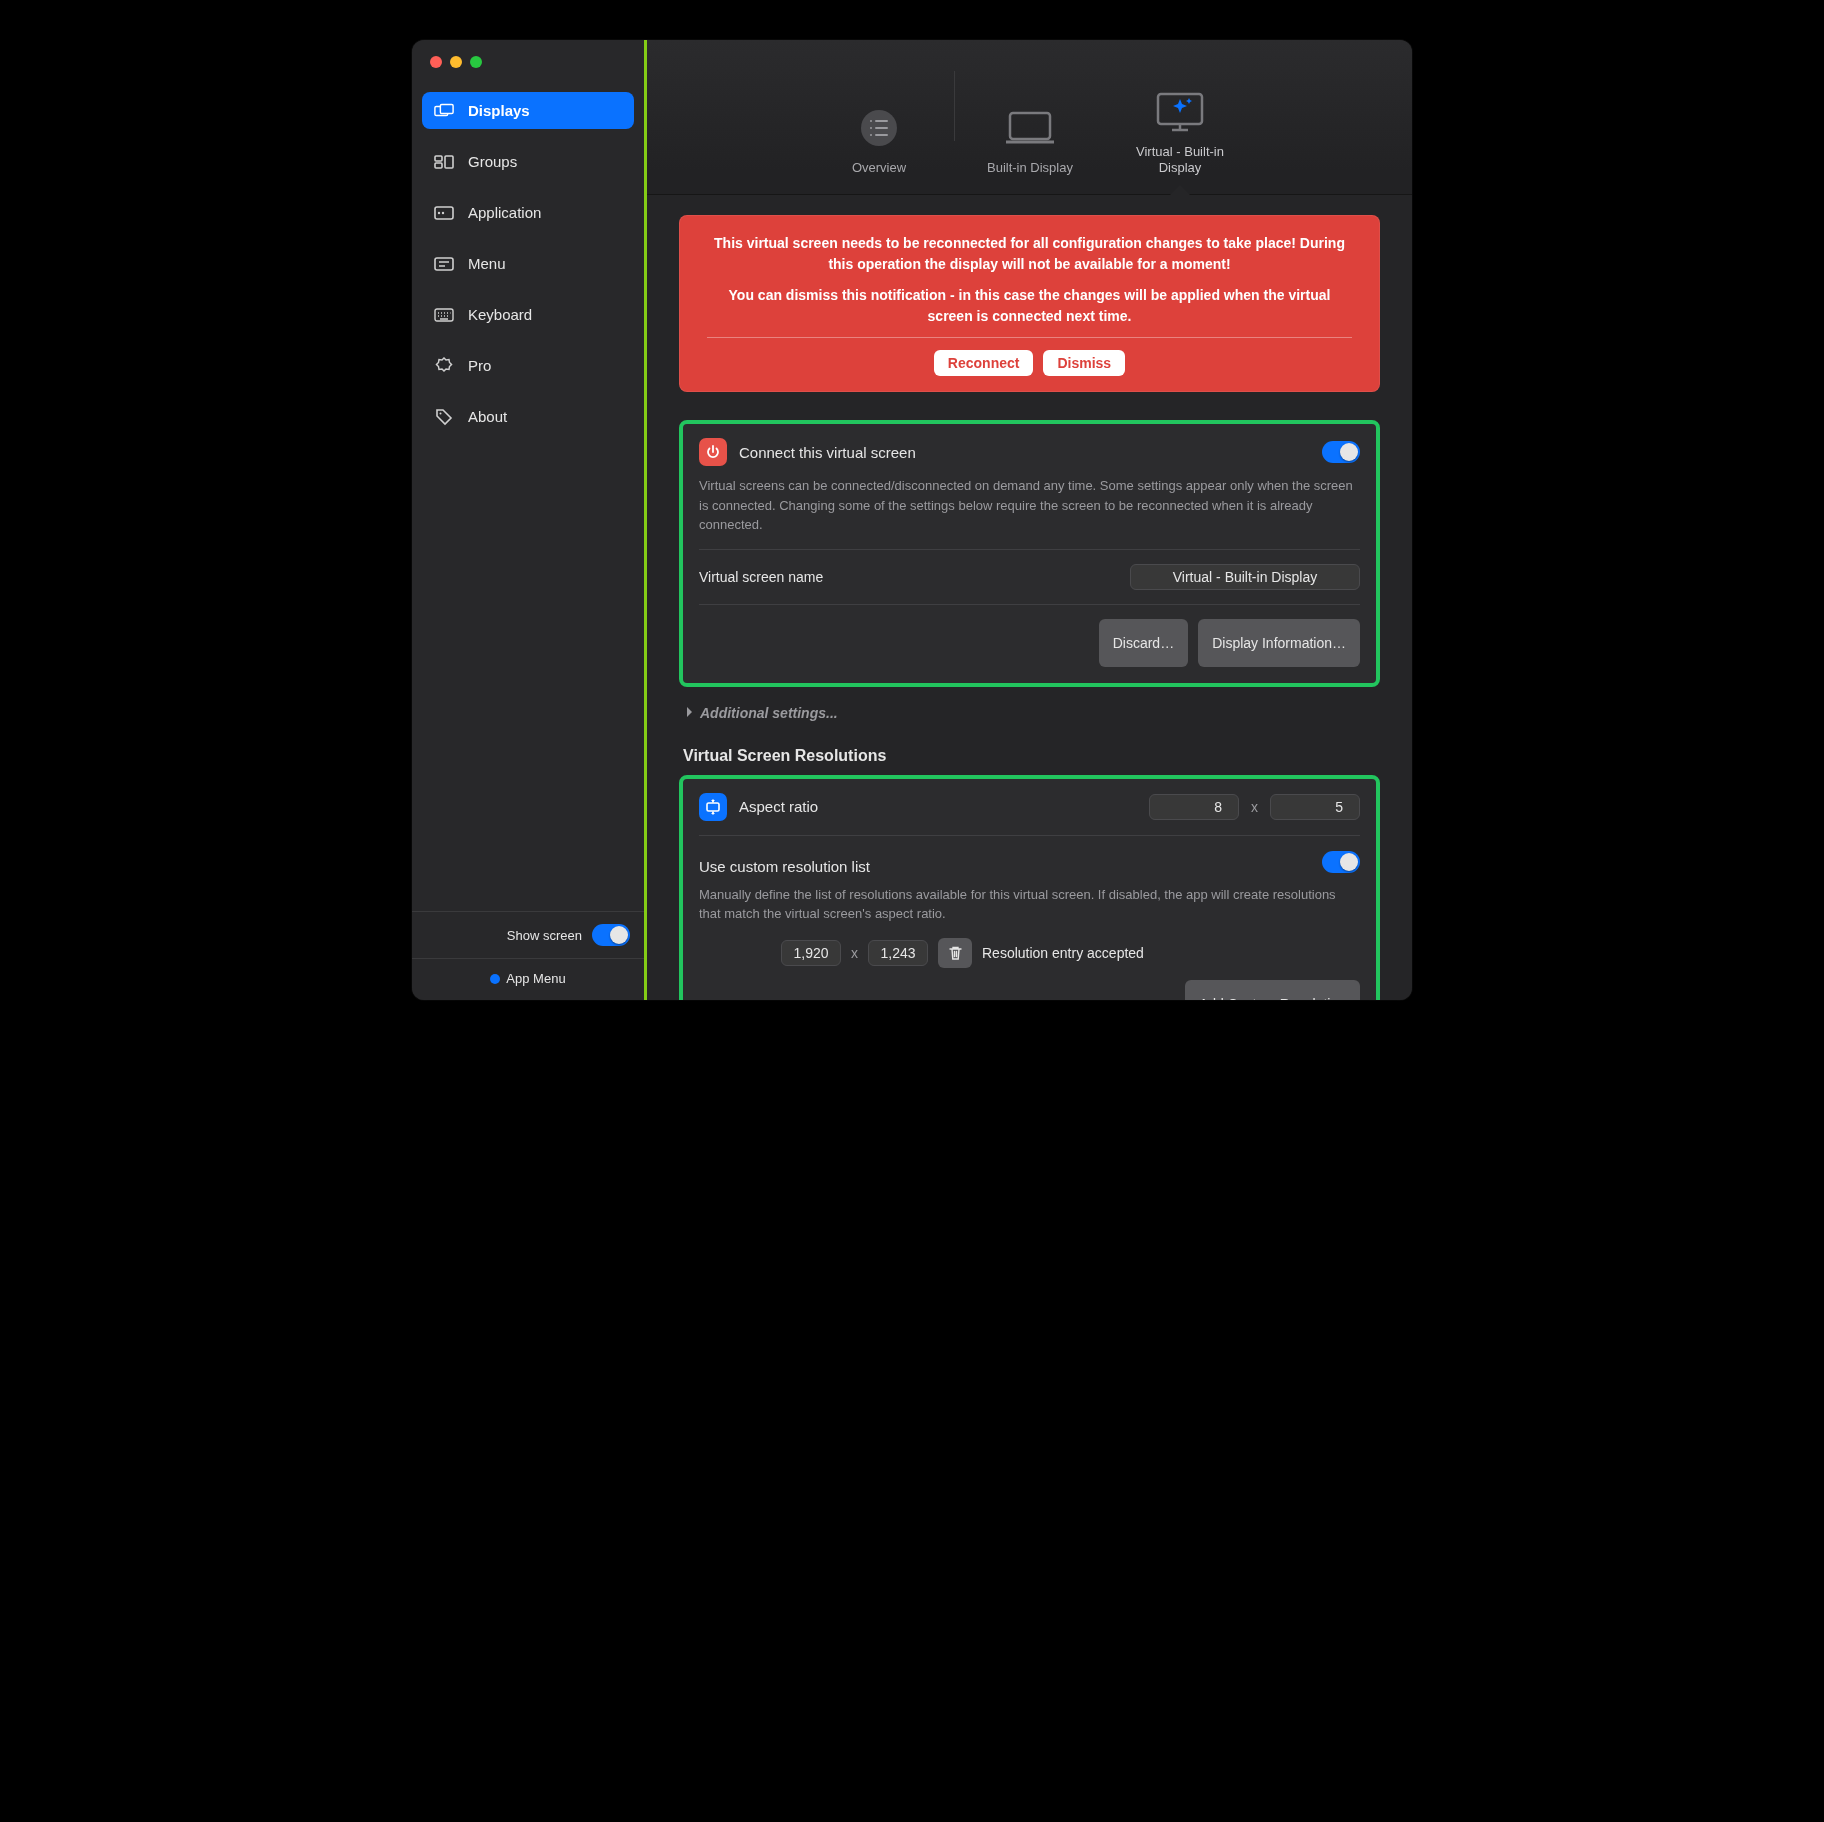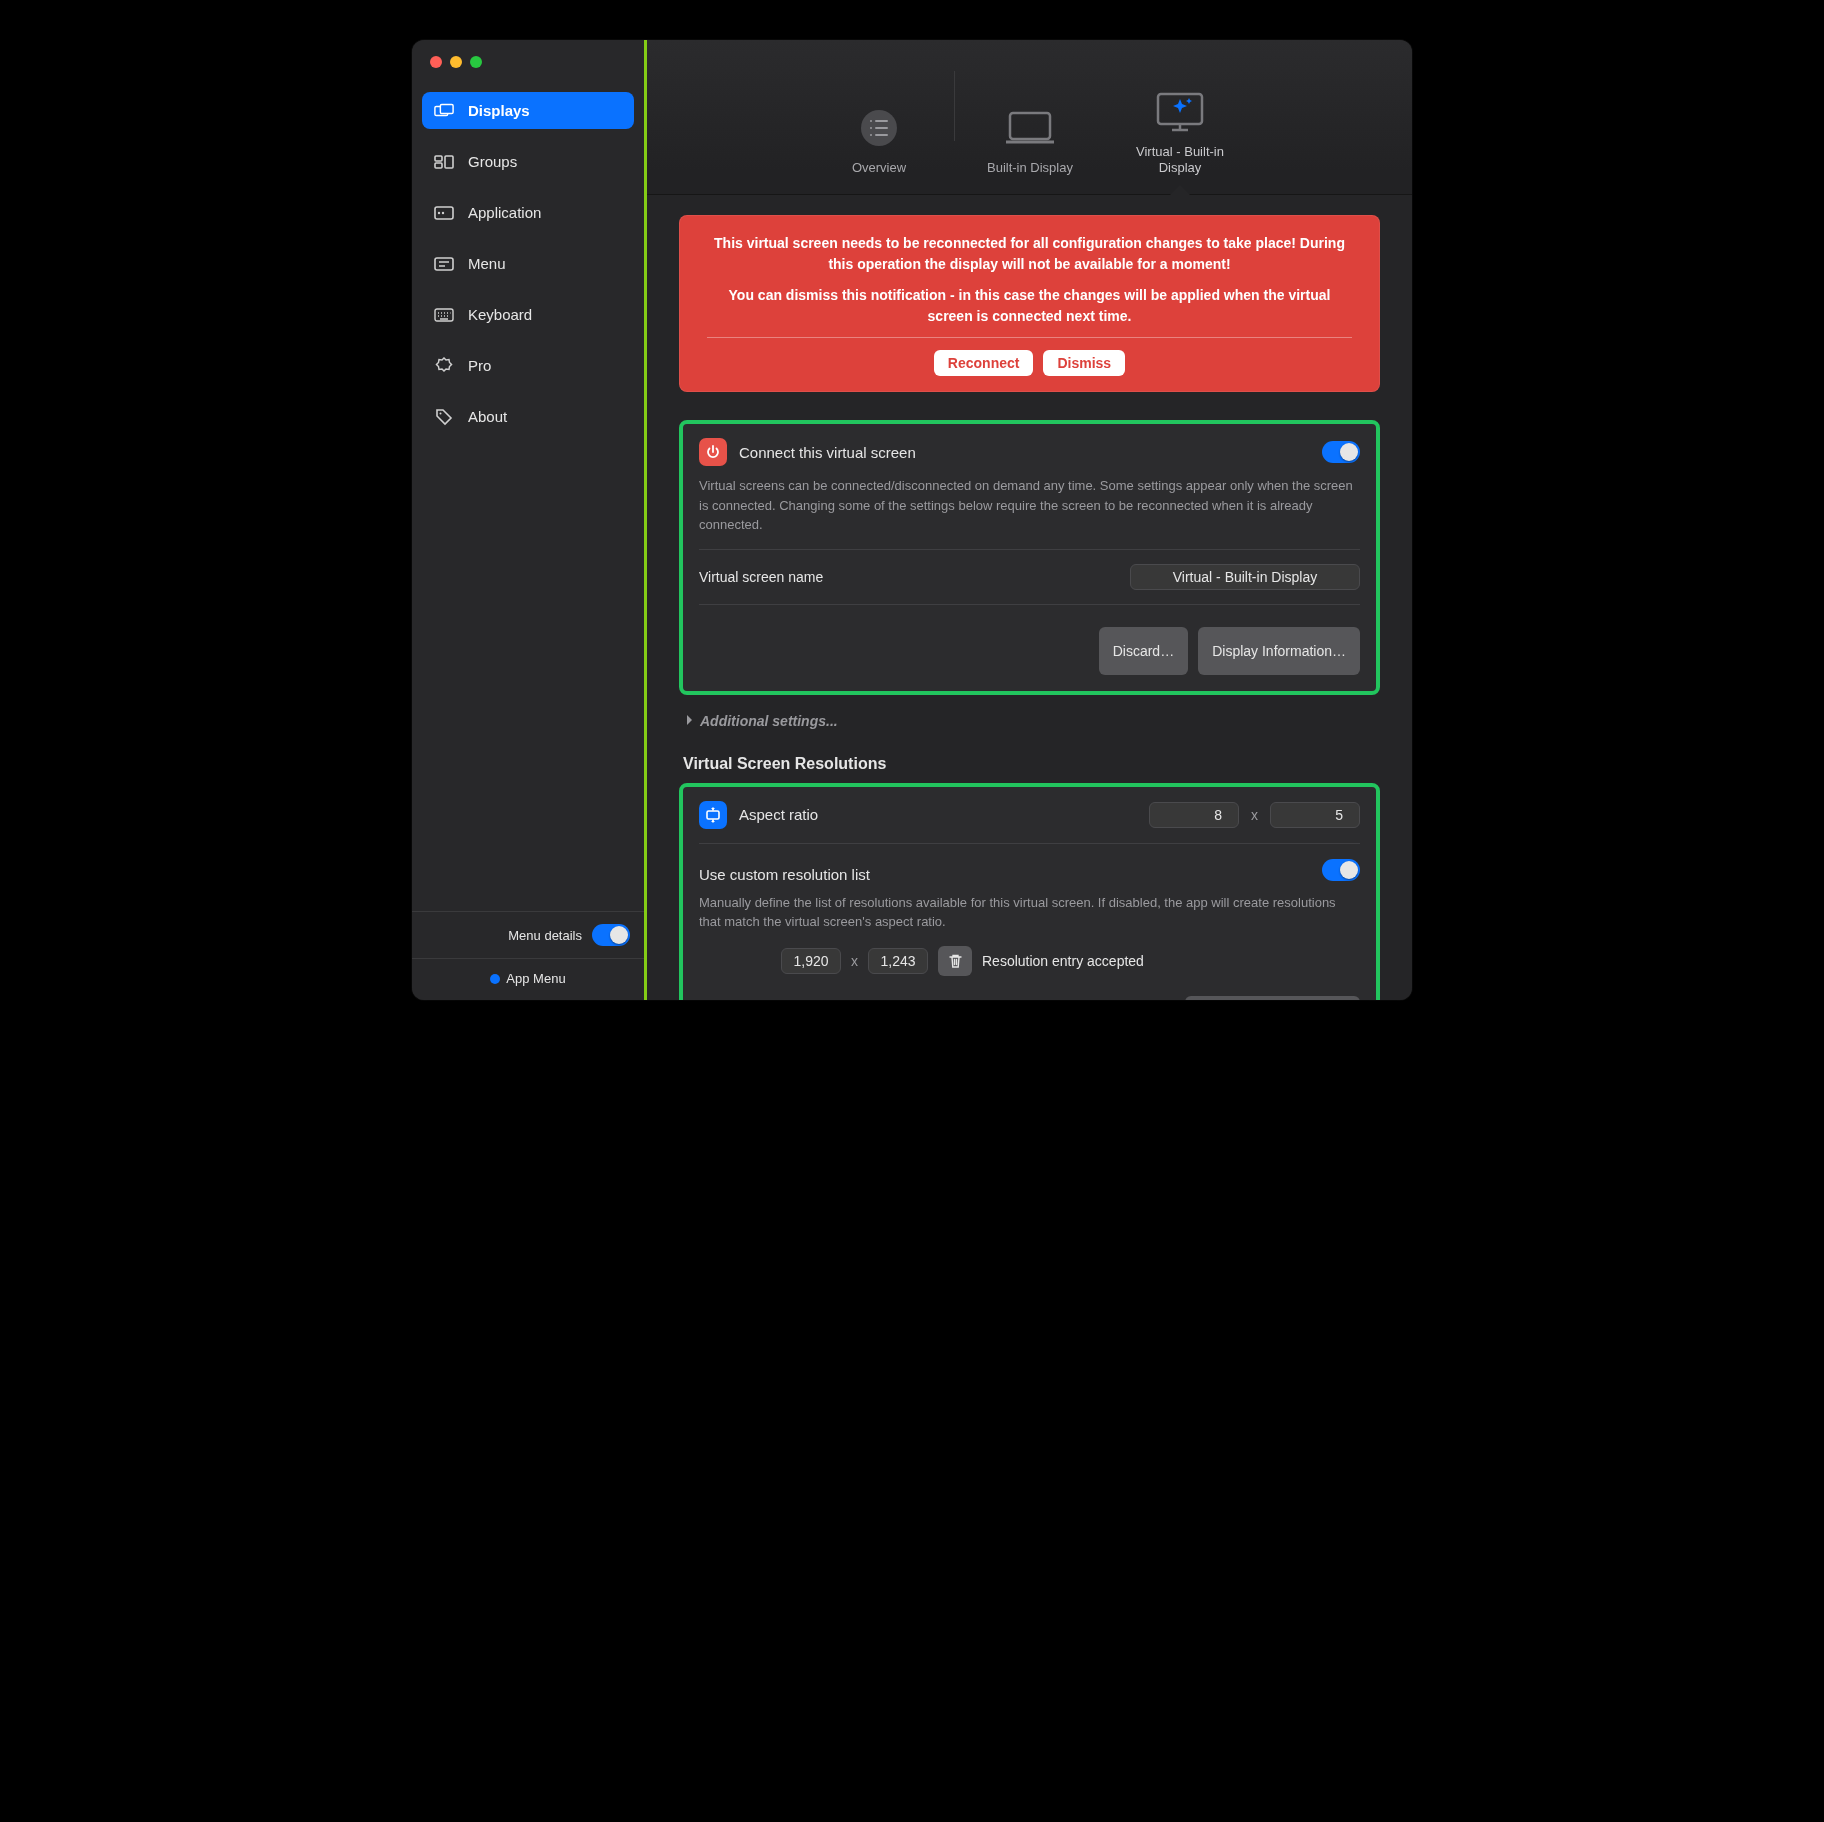--- a/index.html
+++ b/index.html
@@ -117,21 +117,21 @@
   .divider { border:none; border-top:1px solid #3f3f42; margin:14px 0; }
   .text-input {
     background:#383838; border:1px solid #4a4a4d; color:#e6e6e6;
     border-radius:6px; padding:4px 10px; font-size:14px; text-align:center;
   }
   .text-input.wide { width:230px; }
   .text-input.small { width:60px; }
   .text-input.tiny { width:90px; text-align:right; padding-right:16px;}
   .btn {
     background:#565659; border:none; color:#e6e6e6; border-radius:6px;
-    padding:16px 14px; font-size:14px; cursor:pointer;margin-top:8px;
+    padding:16px 14px; font-size:14px; cursor:pointer;
   }
   .section-link {
     display:flex; align-items:center; gap:6px; color:#9a9a9e; font-size:14px;
     margin:18px 0 0 6px; cursor:pointer; font-weight:600;font-style:italic;
   }
   .section-heading { font-size:16px; font-weight:700; margin:26px 0 0 4px; color:#e6e6e6; }
   .icon-btn {
     width:34px; height:30px; border-radius:6px; background:#565659;
     display:flex; align-items:center; justify-content:center; cursor:pointer; border:none;
   }
@@ -211,21 +211,21 @@
           <svg width="18" height="18" viewBox="0 0 18 18" fill="none" stroke="currentColor" stroke-width="1.6">
               <path d="M2 8V2h6l8 8-6 6z"></path>
               <circle cx="5.5" cy="5.5" r="1" fill="currentColor" stroke="none"></circle>
             </svg>
         </span>
         <span>About</span>
       </div>
     </nav>
     <div class="sidebar-footer">
       <div class="show-details">
-        <span>Menu details</span>
+        <span>Show screen</span>
         <div class="toggle on"></div>
       </div>
       <div class="app-menu">
         <span class="app-menu-dot"></span>
         <span>App Menu</span>
       </div>
     </div>
   </aside>
 
   <main class="main">

